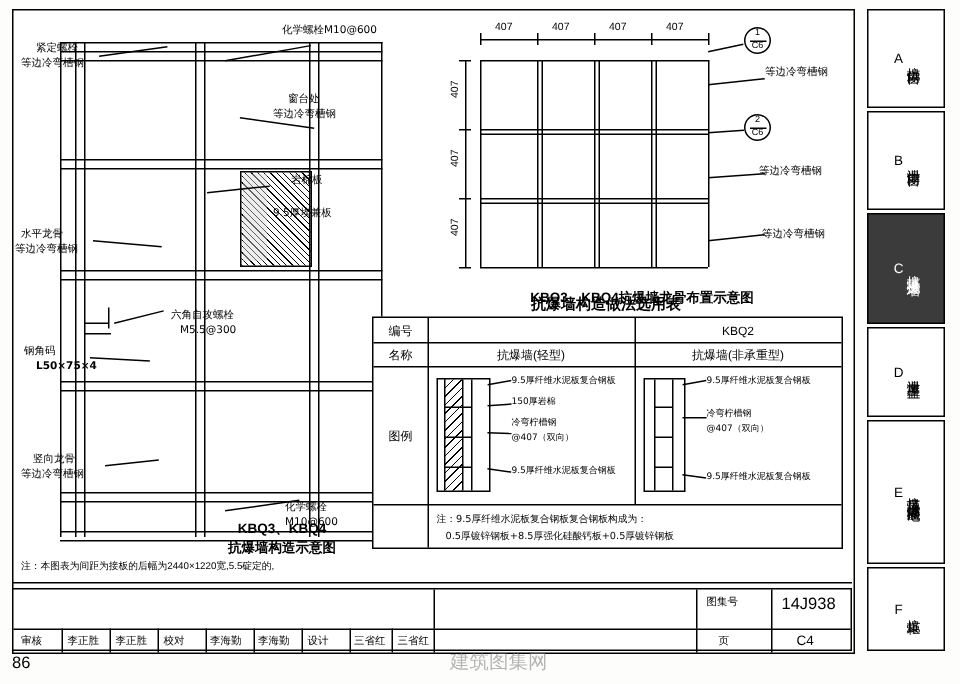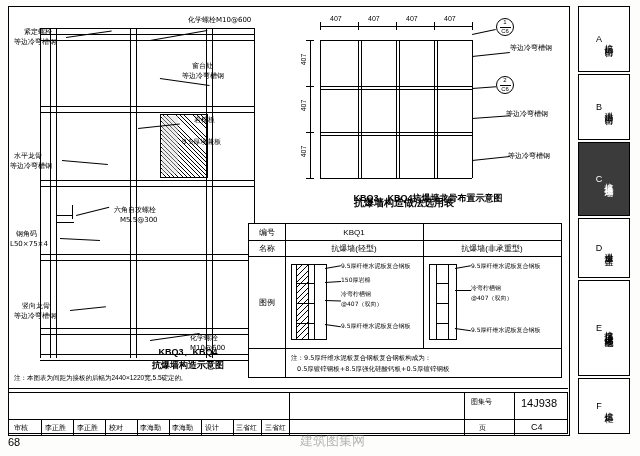--- a/index.html
+++ b/index.html
@@ -62,21 +62,20 @@
     display:flex;flex-direction:column;align-items:center;justify-content:center;
     background:#fff;
   }
   .circlenum i{font-style:normal;display:block;}
   .circlenum .bar{width:11px;height:1px;background:#000;margin:0.5px 0;}
   
   #tbl{
     position:absolute;left:248px;top:211px;width:312px;height:153px;
     border:1.2px solid #000;background:#fff;
     font-size:8px;
-    margin-top:12px;
   }
   #tbl .tcell{position:absolute;box-sizing:border-box;display:flex;align-items:center;justify-content:center;text-align:center;}
   .tbltitle{
     position:absolute;left:248px;top:196px;width:312px;text-align:center;
     font-size:10px;font-weight:bold;
   }
   .cap{position:absolute;text-align:center;font-size:9px;font-weight:bold;}
   
   #titleblock{
     position:absolute;left:8px;top:392px;width:560px;height:42px;
@@ -160,21 +159,21 @@
     <span class="lbl cn" style="left:178px;top:6px;">化学螺栓M10@600</span>
     <span class="lbl cn" style="left:182px;top:52px;">窗台处</span>
     <span class="lbl cn" style="left:172px;top:62px;">等边冷弯槽钢</span>
     <span class="lbl cn" style="left:184px;top:106px;">岩棉板</span>
     <span class="lbl cn" style="left:172px;top:128px;">9.5厚埃兼板</span>
     <span class="lbl cn" style="left:4px;top:142px;">水平龙骨</span>
     <span class="lbl cn" style="left:0px;top:152px;">等边冷弯槽钢</span>
     <span class="lbl cn" style="left:104px;top:196px;">六角自攻螺栓</span>
     <span class="lbl cn" style="left:110px;top:206px;">M5.5@300</span>
     <span class="lbl cn" style="left:6px;top:220px;">钢角码</span>
-    <span class="lbl cn" style="left:0px;top:230px;">L50×75×4</span>
+    <span class="lbl cn" style="left:14px;top:230px;font-weight:bold;">L50×75×4</span>
     <span class="lbl cn" style="left:12px;top:292px;">竖向龙骨</span>
     <span class="lbl cn" style="left:4px;top:302px;">等边冷弯槽钢</span>
     <span class="lbl cn" style="left:180px;top:324px;">化学螺栓</span>
     <span class="lbl cn" style="left:180px;top:334px;">M10@600</span>
 
     <div class="cap" style="left:118px;top:336px;width:120px;">KBQ3、KBQ4</div>
     <div class="cap" style="left:108px;top:349px;width:140px;">抗爆墙构造示意图</div>
   </div>
 
   <div id="framedraw">
@@ -244,21 +243,21 @@
 
   <div id="tbl">
 
     <div class="ln h1" style="left:0;top:16px;width:312px;"></div>
     <div class="ln h1" style="left:0;top:32px;width:312px;"></div>
     <div class="ln h1" style="left:0;top:124px;width:312px;"></div>
     <div class="ln v1" style="left:36px;top:0;height:153px;"></div>
     <div class="ln v1" style="left:174px;top:0;height:124px;"></div>
 
     <div class="tcell" style="left:0;top:0;width:36px;height:16px;">编号</div>
-    <div class="tcell" style="left:36px;top:0;width:138px;height:16px;">KBQ1</div>
+    <div class="tcell" style="left:174px;top:0;width:138px;height:16px;">KBQ2</div>
 
     <div class="tcell" style="left:0;top:16px;width:36px;height:16px;">名称</div>
     <div class="tcell" style="left:36px;top:16px;width:138px;height:16px;">抗爆墙(轻型)</div>
     <div class="tcell" style="left:174px;top:16px;width:138px;height:16px;">抗爆墙(非承重型)</div>
 
     <div class="tcell" style="left:0;top:32px;width:36px;height:92px;">图例</div>
 
     <div style="position:absolute;left:42px;top:40px;width:34px;height:74px;border:1px solid #000;">
       <div class="hatch2" style="position:absolute;left:4px;top:0;width:12px;height:74px;"></div>
       <div class="ln v1" style="left:4px;top:0;height:74px;"></div>
@@ -328,21 +327,21 @@
     <div class="tbtxt cn" style="left:36px;top:31px;">李正胜</div>
     <div class="tbtxt cn" style="left:68px;top:31px;">李正胜</div>
     <div class="tbtxt cn" style="left:100px;top:31px;">校对</div>
     <div class="tbtxt cn" style="left:131px;top:31px;">李海勤</div>
     <div class="tbtxt cn" style="left:163px;top:31px;">李海勤</div>
     <div class="tbtxt cn" style="left:196px;top:31px;">设计</div>
     <div class="tbtxt cn" style="left:227px;top:31px;">三省红</div>
     <div class="tbtxt cn" style="left:256px;top:31px;">三省红</div>
   </div>
 
-  <div class="pageno">68</div>
+  <div class="pageno">86</div>
 
   <div class="wm2 cn">建筑图集网</div>
 
   <div class="tabcol">
     <div class="tab" style="top:0px;height:66px;">
       <span class="tl">A</span>
       <span class="tl cn">抗爆门窗</span>
     </div>
     <div class="tab" style="top:68px;height:66px;">
       <span class="tl">B</span>

